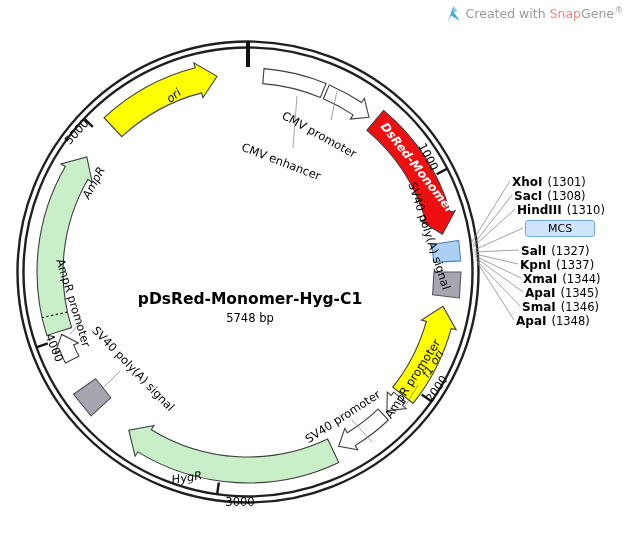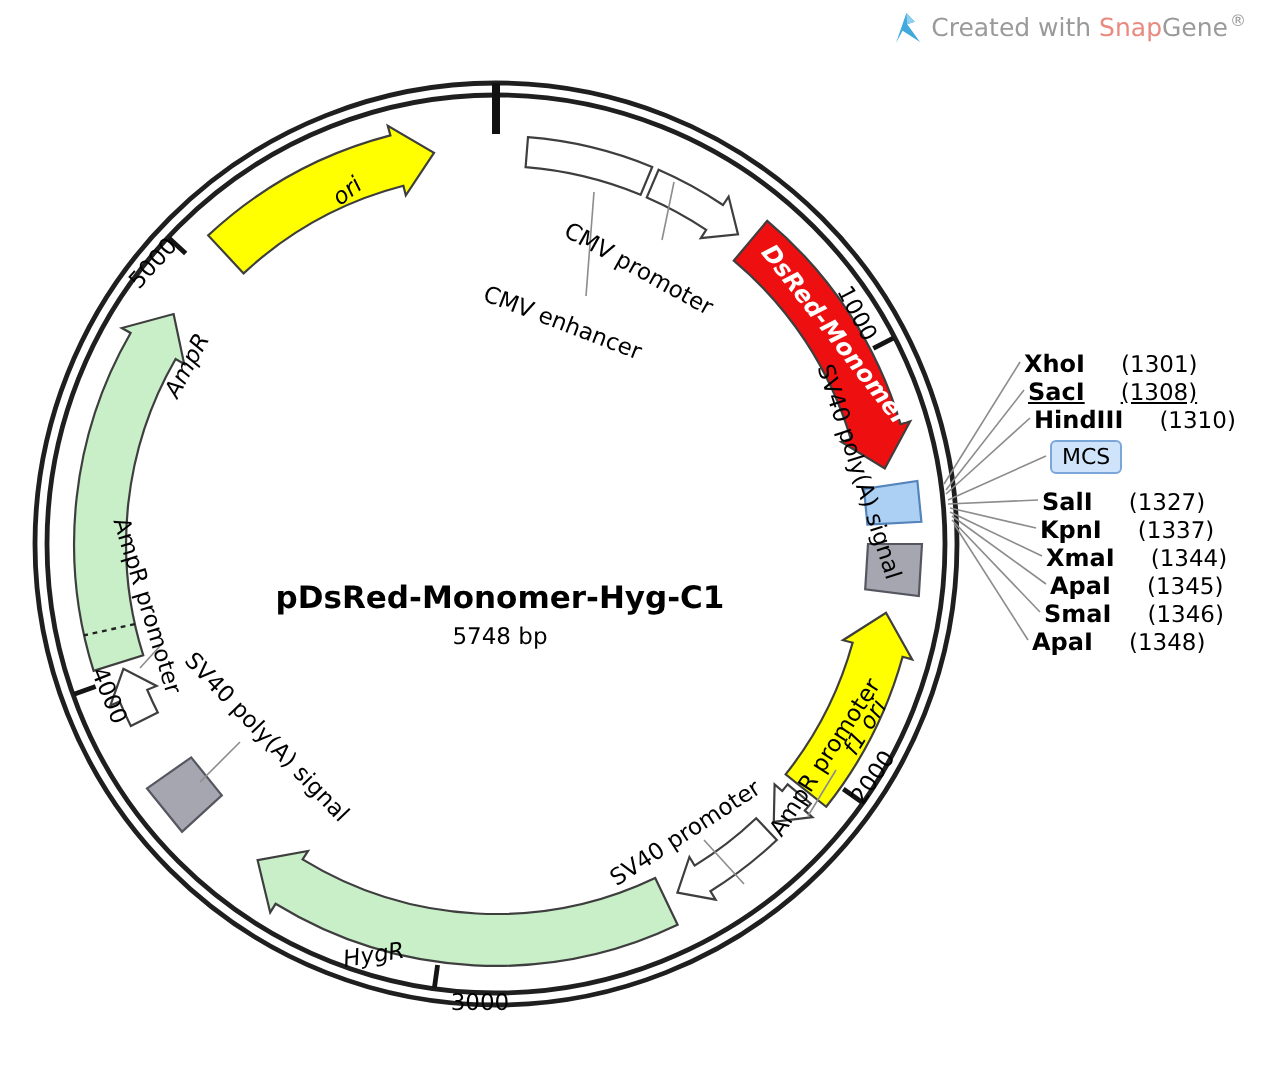--- a/index.html
+++ b/index.html
@@ -16,25 +16,25 @@
   .watermark .brand-a{color:#e98a80;}
   .watermark .brand-b{color:#9a9a9a;}
   .watermark .reg{font-size:8px;vertical-align:super;color:#9a9a9a;margin-left:1px;}
   
   .title-block{position:absolute;left:115px;top:250px;width:270px;text-align:center;margin-top:40px;}
   .title-block .plasmid-name{font-size:15.5px;font-weight:bold;color:#000;}
   .title-block .plasmid-size{font-size:11.5px;color:#000;margin-top:3px;}
   
   .rs-row{position:absolute;white-space:nowrap;height:14px;line-height:14px;}
   .rs-row .rs-name{font-weight:bold;font-size:12px;color:#000;}
-  .rs-row .rs-pos{font-size:11.5px;color:#000;margin-left:18px;}
+  .rs-row .rs-pos{font-size:11.5px;color:#000;margin-left:5px;}
   .mcs-chip{
     position:absolute;left:525px;top:220px;height:15px;line-height:15px;
     background:#cfe3fa;border:1px solid #7aa6d8;border-radius:3px;
-    padding:0 5px;font-size:11px;color:#000;
+    padding:0 22px;font-size:11px;color:#000;
   }
   
   .flabel{font-size:11.5px;fill:#000;}
   .flabel.italic{font-style:italic;}
   .flabel.cds{fill:#ffffff;font-weight:bold;font-style:italic;font-size:12px;}
   .ticklabel{font-size:11.5px;fill:#000;}
 </style>
 </head>
 <body>
 
@@ -114,21 +114,21 @@
   <span><span>Created with </span><span class="brand-a">Snap</span><span class="brand-b">Gene</span><sup class="reg">®</sup></span>
 </div>
 
 <div class="title-block">
   <div class="plasmid-name">pDsRed-Monomer-Hyg-C1</div>
   <div class="plasmid-size">5748 bp</div>
 </div>
 
 <div id="rs-list">
     <div class="rs-row" style="left: 512px; top: 174px;"><span class="rs-name">XhoI</span><span class="rs-pos">(1301)</span></div>
-    <div class="rs-row" style="left: 514px; top: 188px; text-decoration: underline;"><span class="rs-name">SacI</span><span class="rs-pos">(1308)</span></div>
+    <div class="rs-row" style="left: 514px; top: 188px;"><span class="rs-name">SacI</span><span class="rs-pos">(1308)</span></div>
     <div class="rs-row" style="left: 517px; top: 202px;"><span class="rs-name">HindIII</span><span class="rs-pos">(1310)</span></div>
     <div class="rs-row" style="left: 521px; top: 243px;"><span class="rs-name">SalI</span><span class="rs-pos">(1327)</span></div>
     <div class="rs-row" style="left: 520px; top: 257px;"><span class="rs-name">KpnI</span><span class="rs-pos">(1337)</span></div>
     <div class="rs-row" style="left: 523px; top: 271px;"><span class="rs-name">XmaI</span><span class="rs-pos">(1344)</span></div>
     <div class="rs-row" style="left: 525px; top: 285px;"><span class="rs-name">ApaI</span><span class="rs-pos">(1345)</span></div>
     <div class="rs-row" style="left: 522px; top: 299px;"><span class="rs-name">SmaI</span><span class="rs-pos">(1346)</span></div>
     <div class="rs-row" style="left: 516px; top: 313px;"><span class="rs-name">ApaI</span><span class="rs-pos">(1348)</span></div>
   </div>
 <div class="mcs-chip">MCS</div>
 

